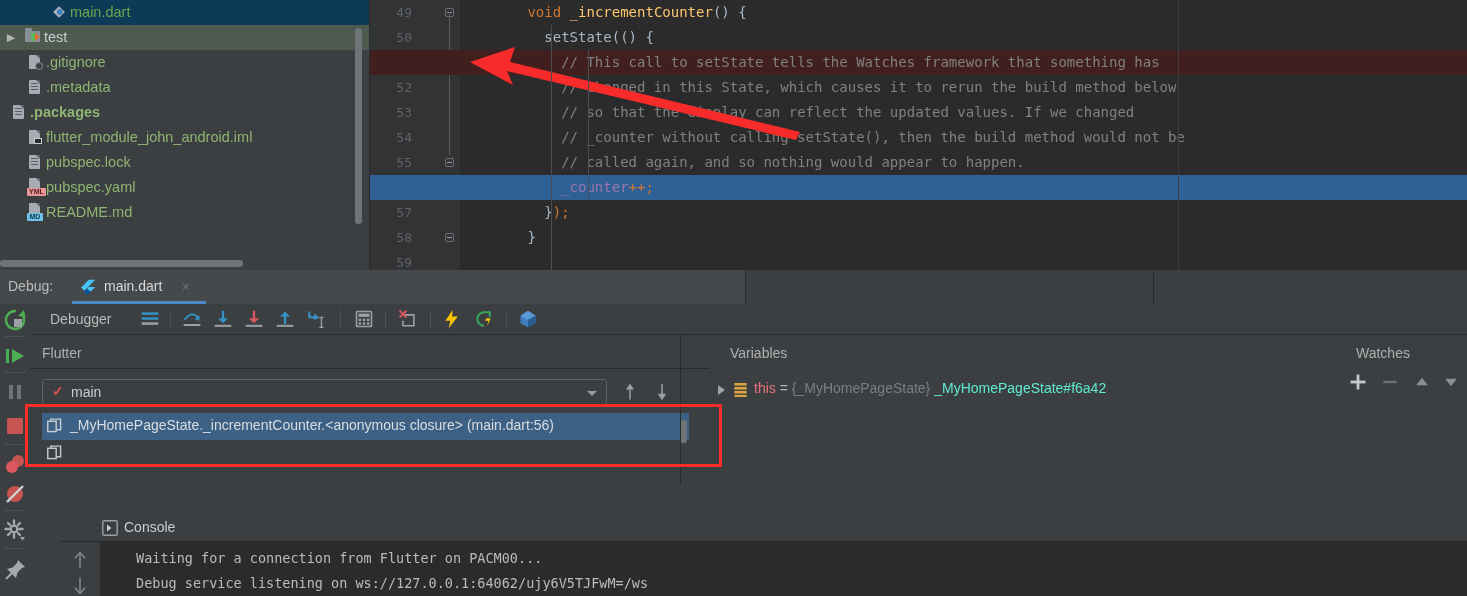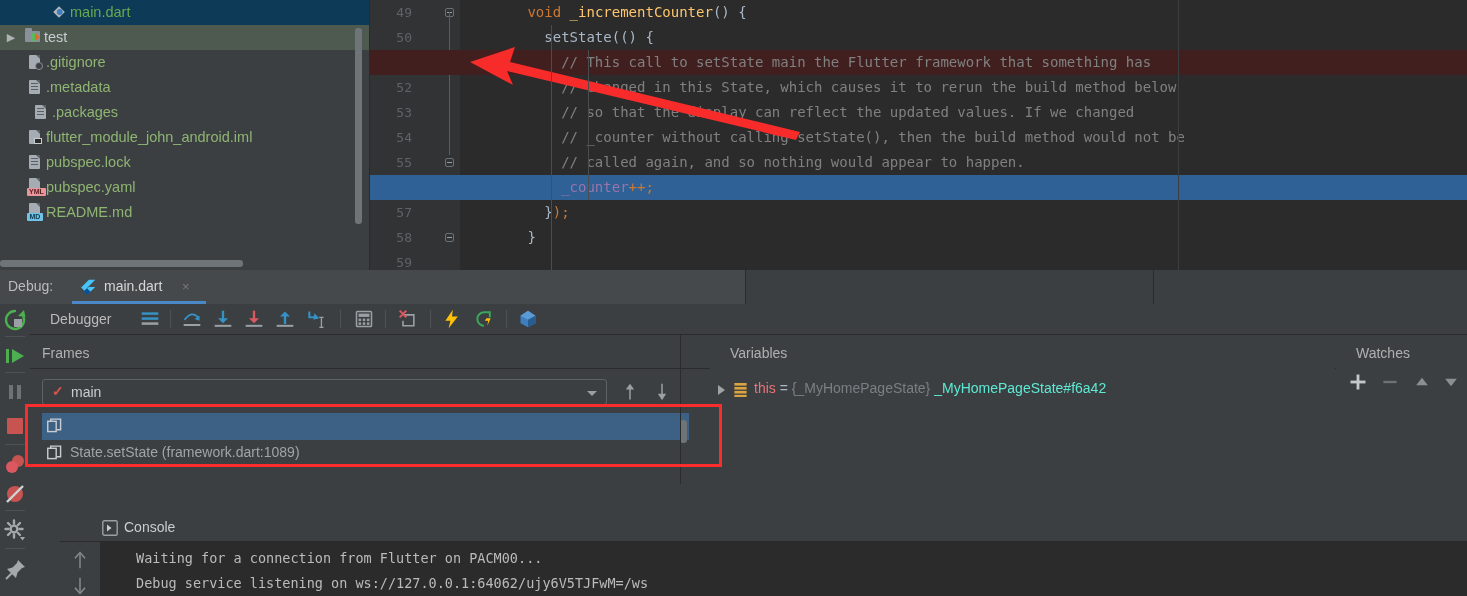--- a/index.html
+++ b/index.html
@@ -173,21 +173,21 @@
 
     <div id="project-tree">
       <div id="tree-rows">
           <div class="tree-row row-selected-blue" style="padding-left: 48px;"><span class="ico"><svg viewBox="0 0 22 22" style="position:absolute;left:3px;top:4px;width:16px;height:16px">
                 <polygon points="3,11 11,3 19,11 11,19" fill="#b0b7bd"></polygon>
                 <circle cx="12" cy="11" r="4" fill="#3f7fbf"></circle>
               </svg></span><span class="lbl">main.dart</span></div>
           <div class="tree-row row-selected-gray" style="padding-left: 0px;"><span class="tw">▶</span><span class="ico"><span class="ic-folder"></span><span style="position:absolute;left:13px;top:8px;width:0;height:0;border-left:5px solid #e06c2a;border-top:4px solid transparent;border-bottom:4px solid transparent"></span><span style="position:absolute;left:9px;top:8px;width:4px;height:8px;background:#5cb85c"></span></span><span class="lbl">test</span></div>
           <div class="tree-row" style="padding-left: 24px;"><span class="ico"><span class="ic-file"></span><span style="position:absolute;left:11px;top:12px;width:8px;height:8px;border:1.6px solid #8a9099;border-radius:50%;background:#3c3f41"></span></span><span class="lbl">.gitignore</span></div>
           <div class="tree-row" style="padding-left: 24px;"><span class="ico"><span class="ic-file"></span><span style="position:absolute;left:7px;top:8px;width:7px;height:1px;background:#5c6064;box-shadow:0 3px 0 #5c6064,0 6px 0 #5c6064"></span></span><span class="lbl">.metadata</span></div>
-          <div class="tree-row" style="padding-left: 30px;"><span class="ico"><span class="ic-file"></span><span style="position:absolute;left:7px;top:8px;width:7px;height:1px;background:#5c6064;box-shadow:0 3px 0 #5c6064,0 6px 0 #5c6064"></span></span><span class="lbl">.packages</span></div>
+          <div class="tree-row" style="padding-left: 8px; font-weight: bold;"><span class="ico"><span class="ic-file"></span><span style="position:absolute;left:7px;top:8px;width:7px;height:1px;background:#5c6064;box-shadow:0 3px 0 #5c6064,0 6px 0 #5c6064"></span></span><span class="lbl">.packages</span></div>
           <div class="tree-row" style="padding-left: 24px;"><span class="ico"><span class="ic-file"></span><span style="position:absolute;left:10px;top:13px;width:8px;height:6px;background:#2b2b2b;border:1px solid #c8cdd2"></span></span><span class="lbl">flutter_module_john_android.iml</span></div>
           <div class="tree-row" style="padding-left: 24px;"><span class="ico"><span class="ic-file"></span><span style="position:absolute;left:7px;top:8px;width:7px;height:1px;background:#5c6064;box-shadow:0 3px 0 #5c6064,0 6px 0 #5c6064"></span></span><span class="lbl">pubspec.lock</span></div>
           <div class="tree-row" style="padding-left: 24px;"><span class="ico"><span class="ic-file" style="top:3px;height:11px"></span><span class="badge" style="left:3px;top:13px;background:#e8969a;color:#5a2226;font-size:7px;padding:1px 2px">YML</span></span><span class="lbl">pubspec.yaml</span></div>
           <div class="tree-row" style="padding-left: 24px;"><span class="ico"><span class="ic-file" style="top:3px;height:11px"></span><span class="badge" style="left:3px;top:13px;background:#6fc2e8;color:#123a4d;font-size:7px;padding:1px 2.5px">MD</span></span><span class="lbl">README.md</span></div>
         </div>
       <div id="tree-scroll"></div>
       <div id="tree-hscroll"></div>
       <div id="tree-divider"></div>
     </div>
 
@@ -210,21 +210,21 @@
           <div class="ln" style="top: 230px;">58</div>
           <div class="fold" style="left: 75px; top: 233px;"></div>
           <div class="ln" style="top: 255px;">59</div>
           <div class="foldline" style="left: 79px; top: 12px; height: 143px;"></div>
           <div class="foldline" style="left: 79px; top: 62px; height: 80px;"></div>
         </div>
       <div id="code-lines">
           <div class="code-line" style="top: 0px;"><span class="pl">        </span><span class="kw">void </span><span class="fn">_incrementCounter</span><span class="pl">() {</span></div>
           <div class="code-line" style="top: 25px;"><span class="pl">          setState(() {</span></div>
           <div class="hl-red" style="top: 50px;"></div>
-          <div class="code-line" style="top: 50px;"><span class="cmt">            // This call to setState main the Flutter framework that something has</span></div>
+          <div class="code-line" style="top: 50px;"><span class="cmt">            // This call to setState tells the Watches framework that something has</span></div>
           <div class="code-line" style="top: 75px;"><span class="cmt">            // changed in this State, which causes it to rerun the build method below</span></div>
           <div class="code-line" style="top: 100px;"><span class="cmt">            // so that the display can reflect the updated values. If we changed</span></div>
           <div class="code-line" style="top: 125px;"><span class="cmt">            // _counter without calling setState(), then the build method would not be</span></div>
           <div class="code-line" style="top: 150px;"><span class="cmt">            // called again, and so nothing would appear to happen.</span></div>
           <div class="hl-blue" style="top: 175px;"></div>
           <div class="code-line" style="top: 175px;"><span class="pl">            </span><span class="fld">_counter</span><span class="op">++</span><span class="op">;</span></div>
           <div class="code-line" style="top: 200px;"><span class="pl">          }</span><span class="op">)</span><span class="op">;</span></div>
           <div class="code-line" style="top: 225px;"><span class="pl">        }</span></div>
           <div class="code-line" style="top: 250px;"><span class="pl"></span></div>
         </div>
@@ -364,47 +364,47 @@
           <polygon points="12,2 21,8 21,17 12,22 3,17 3,8" fill="#3f7fbf"></polygon>
           <polygon points="12,2 21,8 12,13 3,8" fill="#5b9bd5"></polygon>
           <polygon points="12,13 21,8 21,17 12,22" fill="#2a5d8f"></polygon>
         </svg>
         <div id="toolbar-underline"></div>
       </div>
 
       <div id="panes">
 
         <div id="frames-pane">
-          <div class="pane-title" style="left:12px">Frames</div>
+          <div class="pane-title" style="left:12px">Flutter</div>
           <div id="frames-combo">
             <div id="frames-combo-check">✓</div>
             <div id="frames-combo-text">main</div>
             <div id="frames-combo-arrow"></div>
           </div>
           <svg style="position:absolute;left:590px;top:47px;width:20px;height:20px" viewBox="0 0 24 24">
             <line x1="12" y1="21" x2="12" y2="4" stroke="#9aa0a6" stroke-width="1.8"></line>
             <polygon points="12,2 17,9 7,9" fill="#9aa0a6"></polygon>
           </svg>
           <svg style="position:absolute;left:622px;top:47px;width:20px;height:20px" viewBox="0 0 24 24">
             <line x1="12" y1="2" x2="12" y2="19" stroke="#9aa0a6" stroke-width="1.8"></line>
             <polygon points="12,22 17,14 7,14" fill="#9aa0a6"></polygon>
           </svg>
           <div id="frame-rows">
               <div class="frame-row" id="frame-sel" style="top: 78px; background: rgb(61, 97, 133);">
                 <svg class="fi" viewBox="0 0 16 16">
                   <rect x="0.8" y="3.5" width="9" height="11" fill="none" stroke="#c8cdd2" stroke-width="1.5"></rect>
                   <path d="M4 3.5 V1.2 H14.5 V12.5 H10" fill="none" stroke="#c8cdd2" stroke-width="1.5"></path>
                 </svg>
+                <span class="ft" style="color:#d8dde2">_MyHomePageState._incrementCounter.&lt;anonymous closure&gt; (main.dart:56)</span>
               </div>
               <div class="frame-row" id="frame-2" style="top: 105px;">
                 <svg class="fi" viewBox="0 0 16 16">
                   <rect x="0.8" y="3.5" width="9" height="11" fill="none" stroke="#c8cdd2" stroke-width="1.5"></rect>
                   <path d="M4 3.5 V1.2 H14.5 V12.5 H10" fill="none" stroke="#c8cdd2" stroke-width="1.5"></path>
                 </svg>
-                <span class="ft" style="color:#9fa4a8">State.setState (framework.dart:1089)</span>
               </div>
             </div>
           <div id="frames-scroll"></div>
         </div>
 
         <div class="pane-vsep" style="left:650px"></div>
         <div class="pane-hsep" style="left:650px;top:33px;width:656px"></div>
         <div class="pane-hsep" style="left:0px;top:33px;width:650px"></div>
         <div class="pane-hsep" style="left:1306px;top:33px;width:161px"></div>
 

